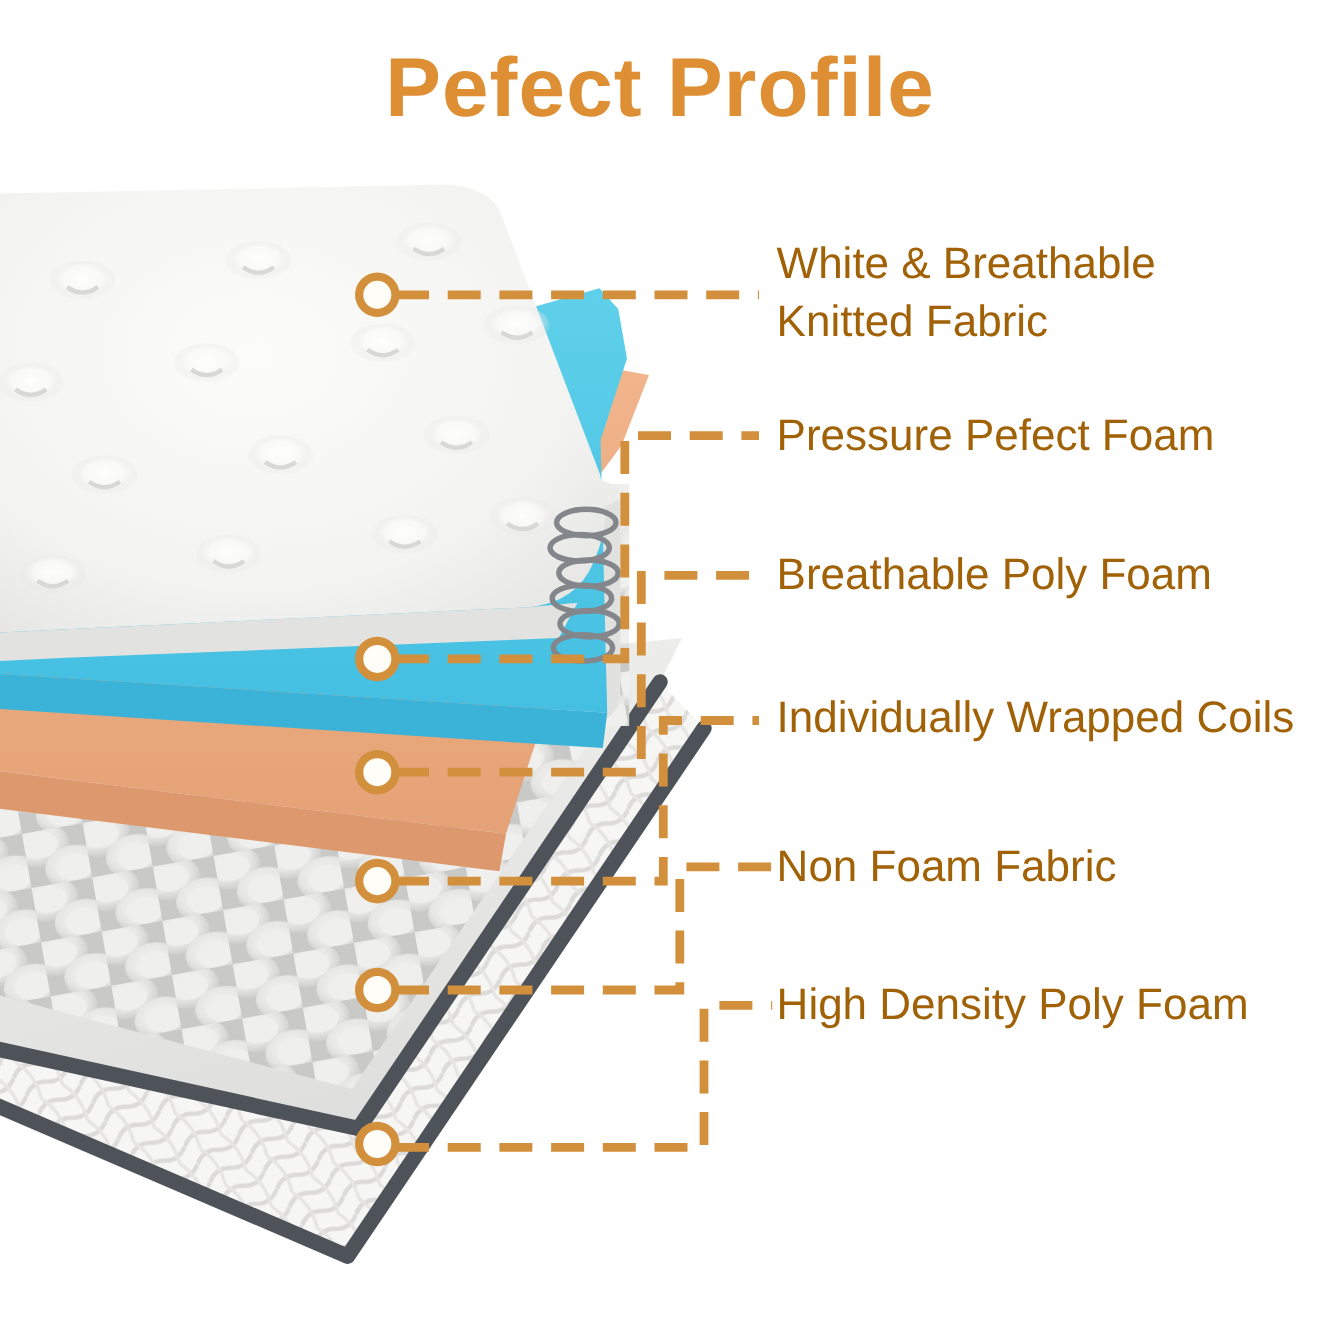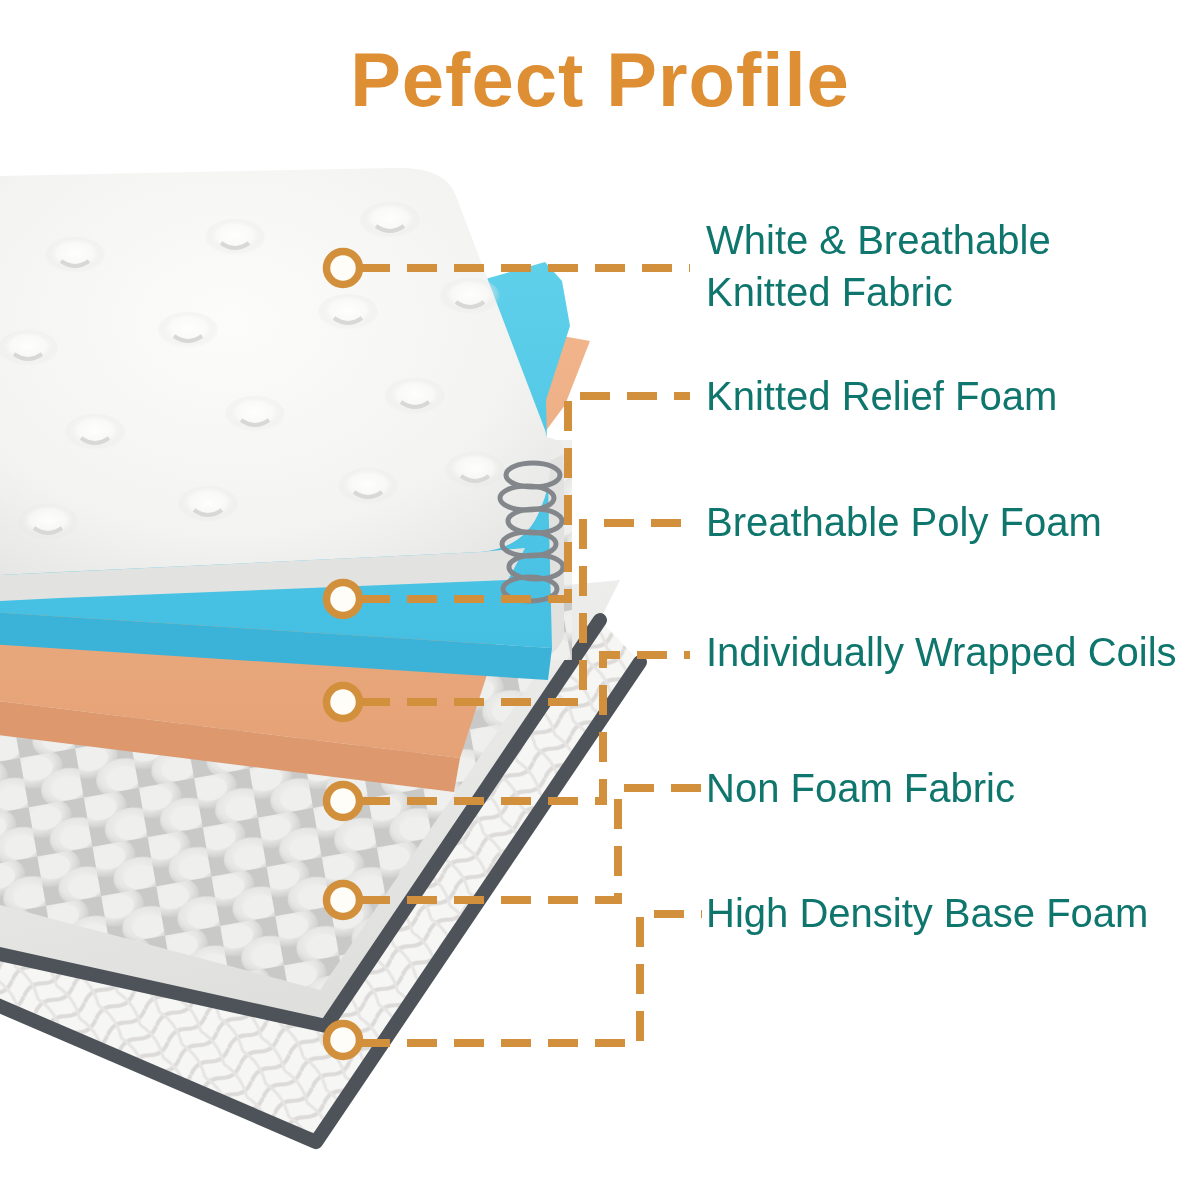--- a/index.html
+++ b/index.html
@@ -1,21 +1,21 @@
 <!DOCTYPE html>
 <html><head>
 <meta charset="utf-8">
 <style>
   html,body{margin:0;padding:0;background:#ffffff;}
   .stage{position:relative;width:1200px;height:1200px;background:#ffffff;overflow:hidden;
          font-family:"Liberation Sans", sans-serif;}
   .title{position:absolute;top:36px;left:0;width:1200px;margin:0;text-align:center;
          font-size:76px;font-weight:bold;color:#de8e33;letter-spacing:1px;}
   .illus{position:absolute;top:0;left:0;}
-  .callout-label{position:absolute;left:706px;font-size:40px;line-height:52px;color:#0f766e;}
+  .callout-label{position:absolute;left:706px;font-size:40px;line-height:52px;color:#a16207;}
 </style>
 </head>
 <body>
 
 <div class="stage">
 
   <h1 class="title">Pefect Profile</h1>
 
   <svg class="illus" width="1200" height="1200" viewBox="0 0 1200 1200">
     <defs>
@@ -167,19 +167,19 @@
       <circle cx="343" cy="268" r="16.5"></circle>
       <circle cx="343" cy="599" r="16.5"></circle>
       <circle cx="343" cy="702" r="16.5"></circle>
       <circle cx="343" cy="801" r="16.5"></circle>
       <circle cx="343" cy="900" r="16.5"></circle>
       <circle cx="343" cy="1040" r="16.5"></circle>
     </g>
   </svg>
 
   <div class="callout-label" style="top:214px;width:470px">White &amp; Breathable Knitted Fabric</div>
-  <div class="callout-label" style="top:370px;width:480px">Knitted Relief Foam</div>
+  <div class="callout-label" style="top:370px;width:480px">Pressure Pefect Foam</div>
   <div class="callout-label" style="top:496px;width:480px">Breathable Poly Foam</div>
   <div class="callout-label" style="top:626px;width:500px">Individually Wrapped Coils</div>
   <div class="callout-label" style="top:762px;width:480px">Non Foam Fabric</div>
-  <div class="callout-label" style="top:887px;width:490px">High Density Base Foam</div>
+  <div class="callout-label" style="top:887px;width:490px">High Density Poly Foam</div>
 
 </div>
 
 </body></html>

